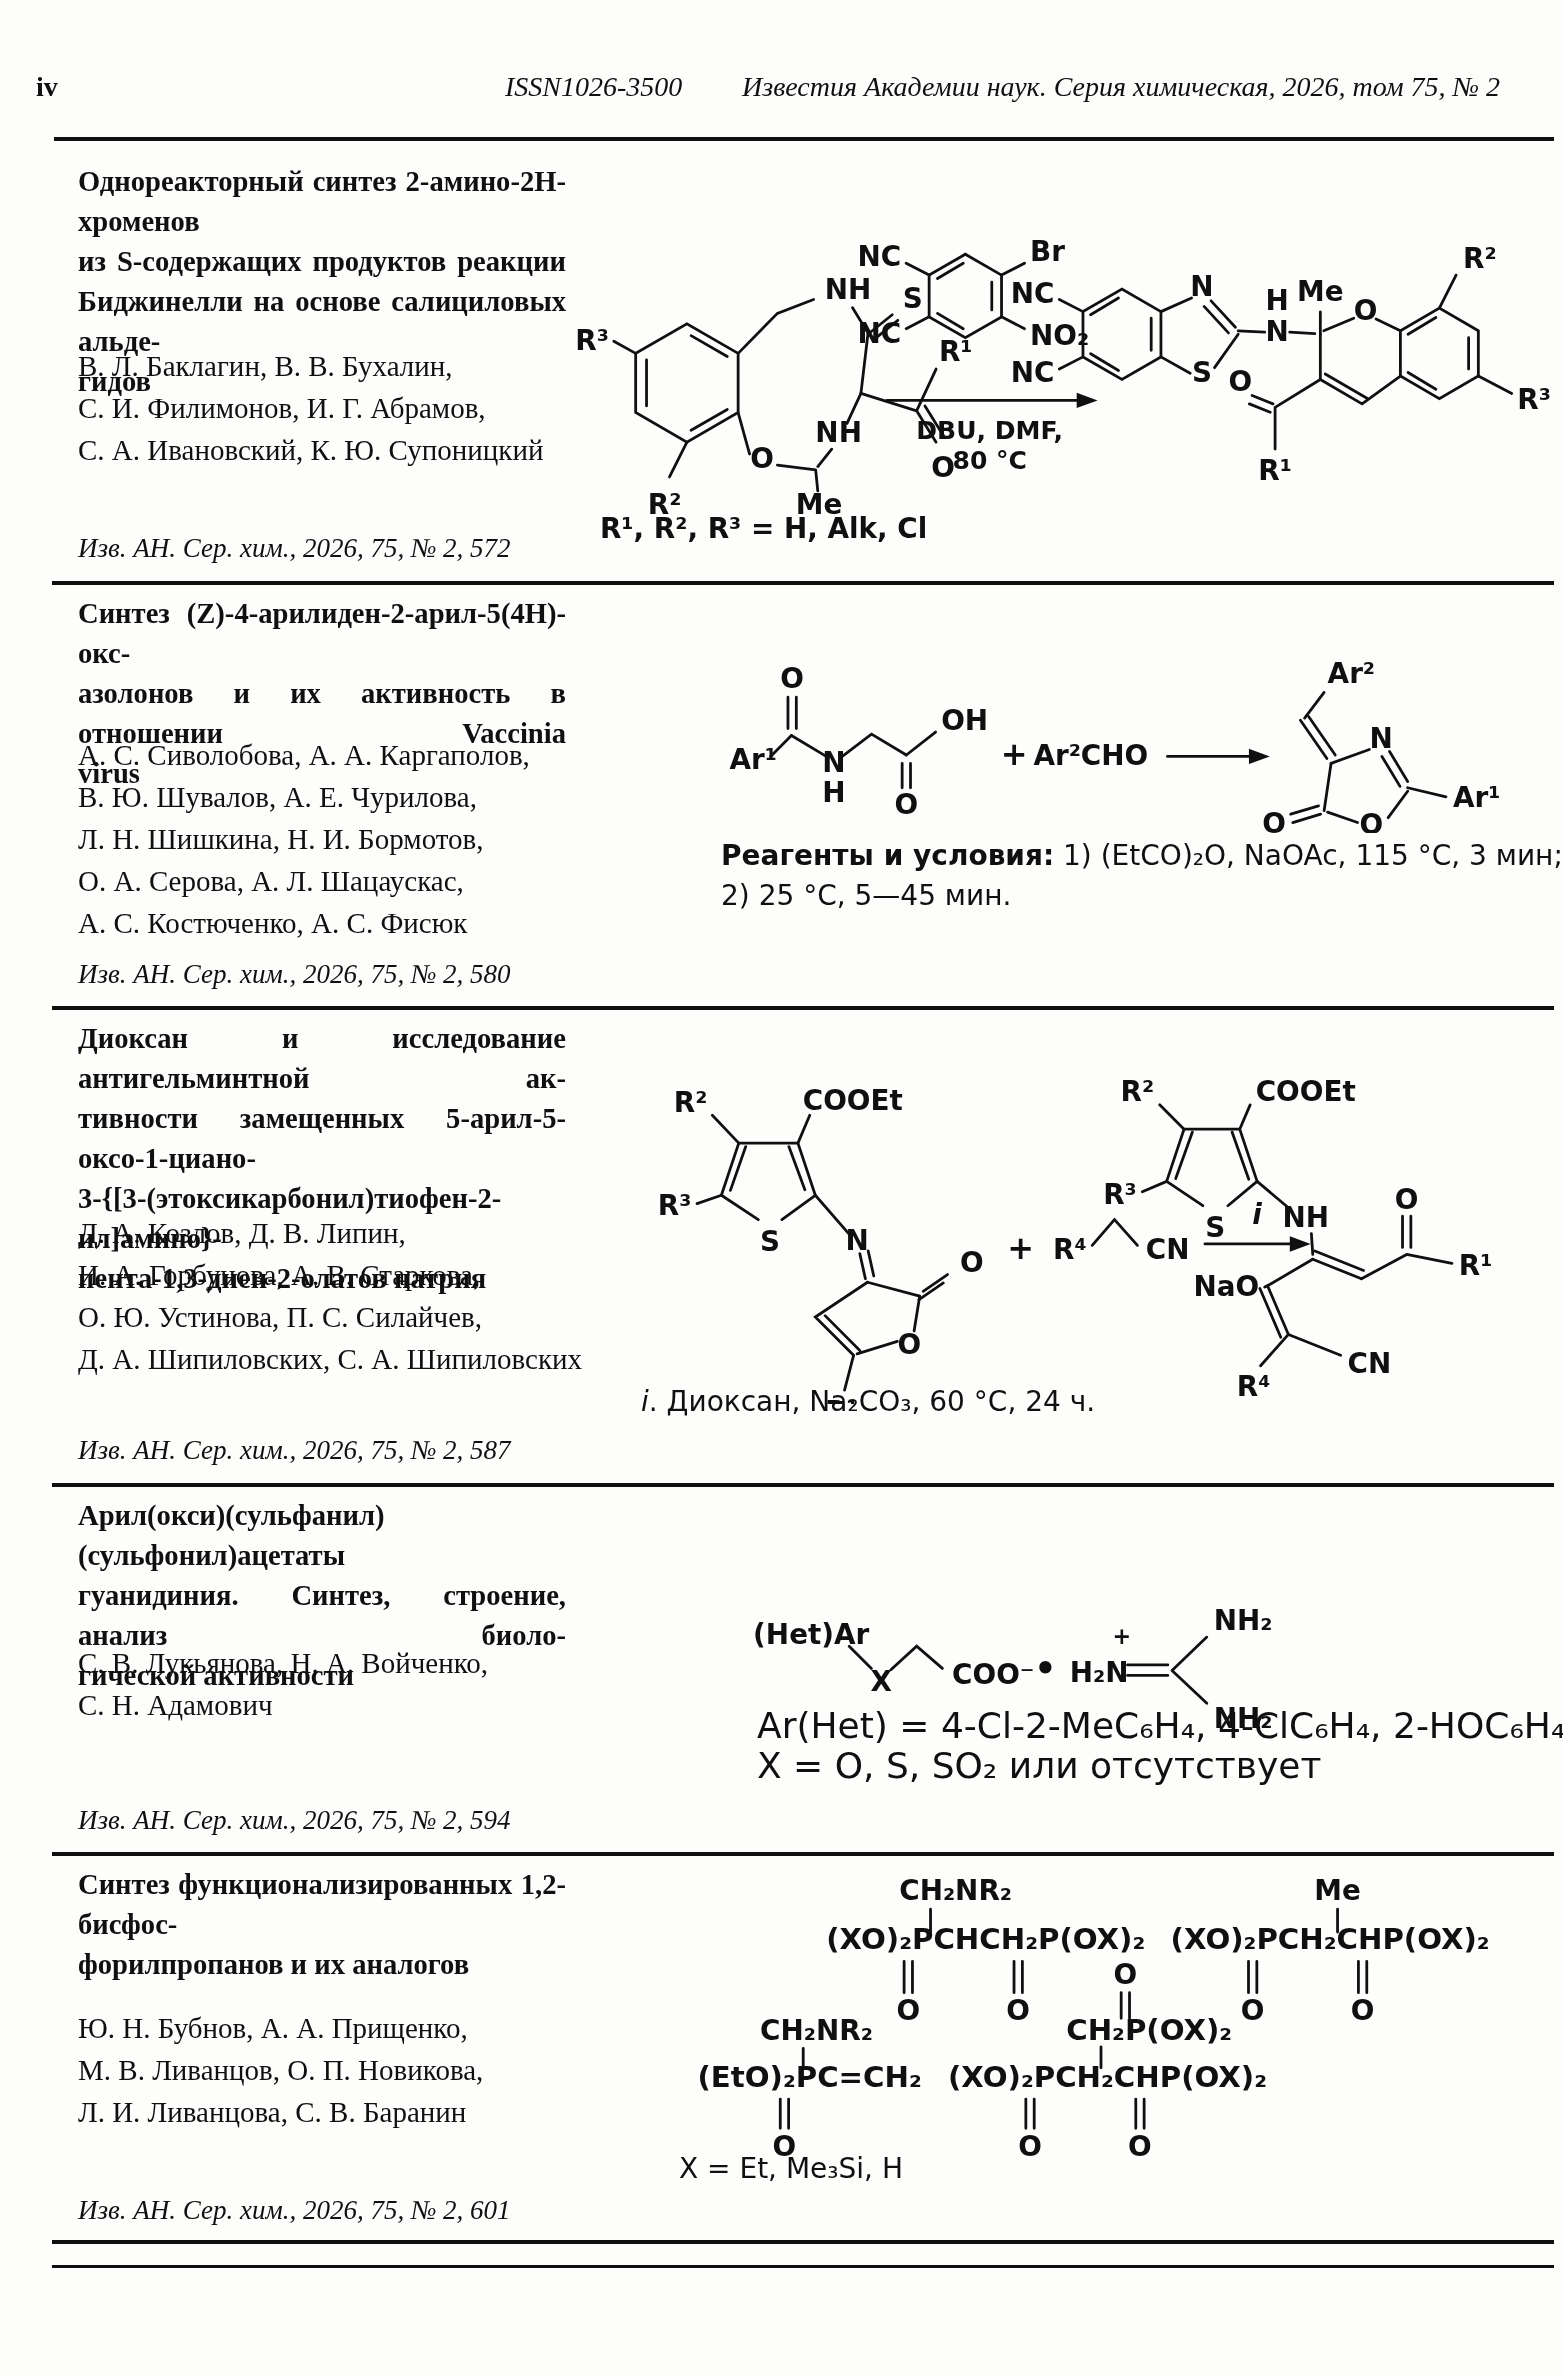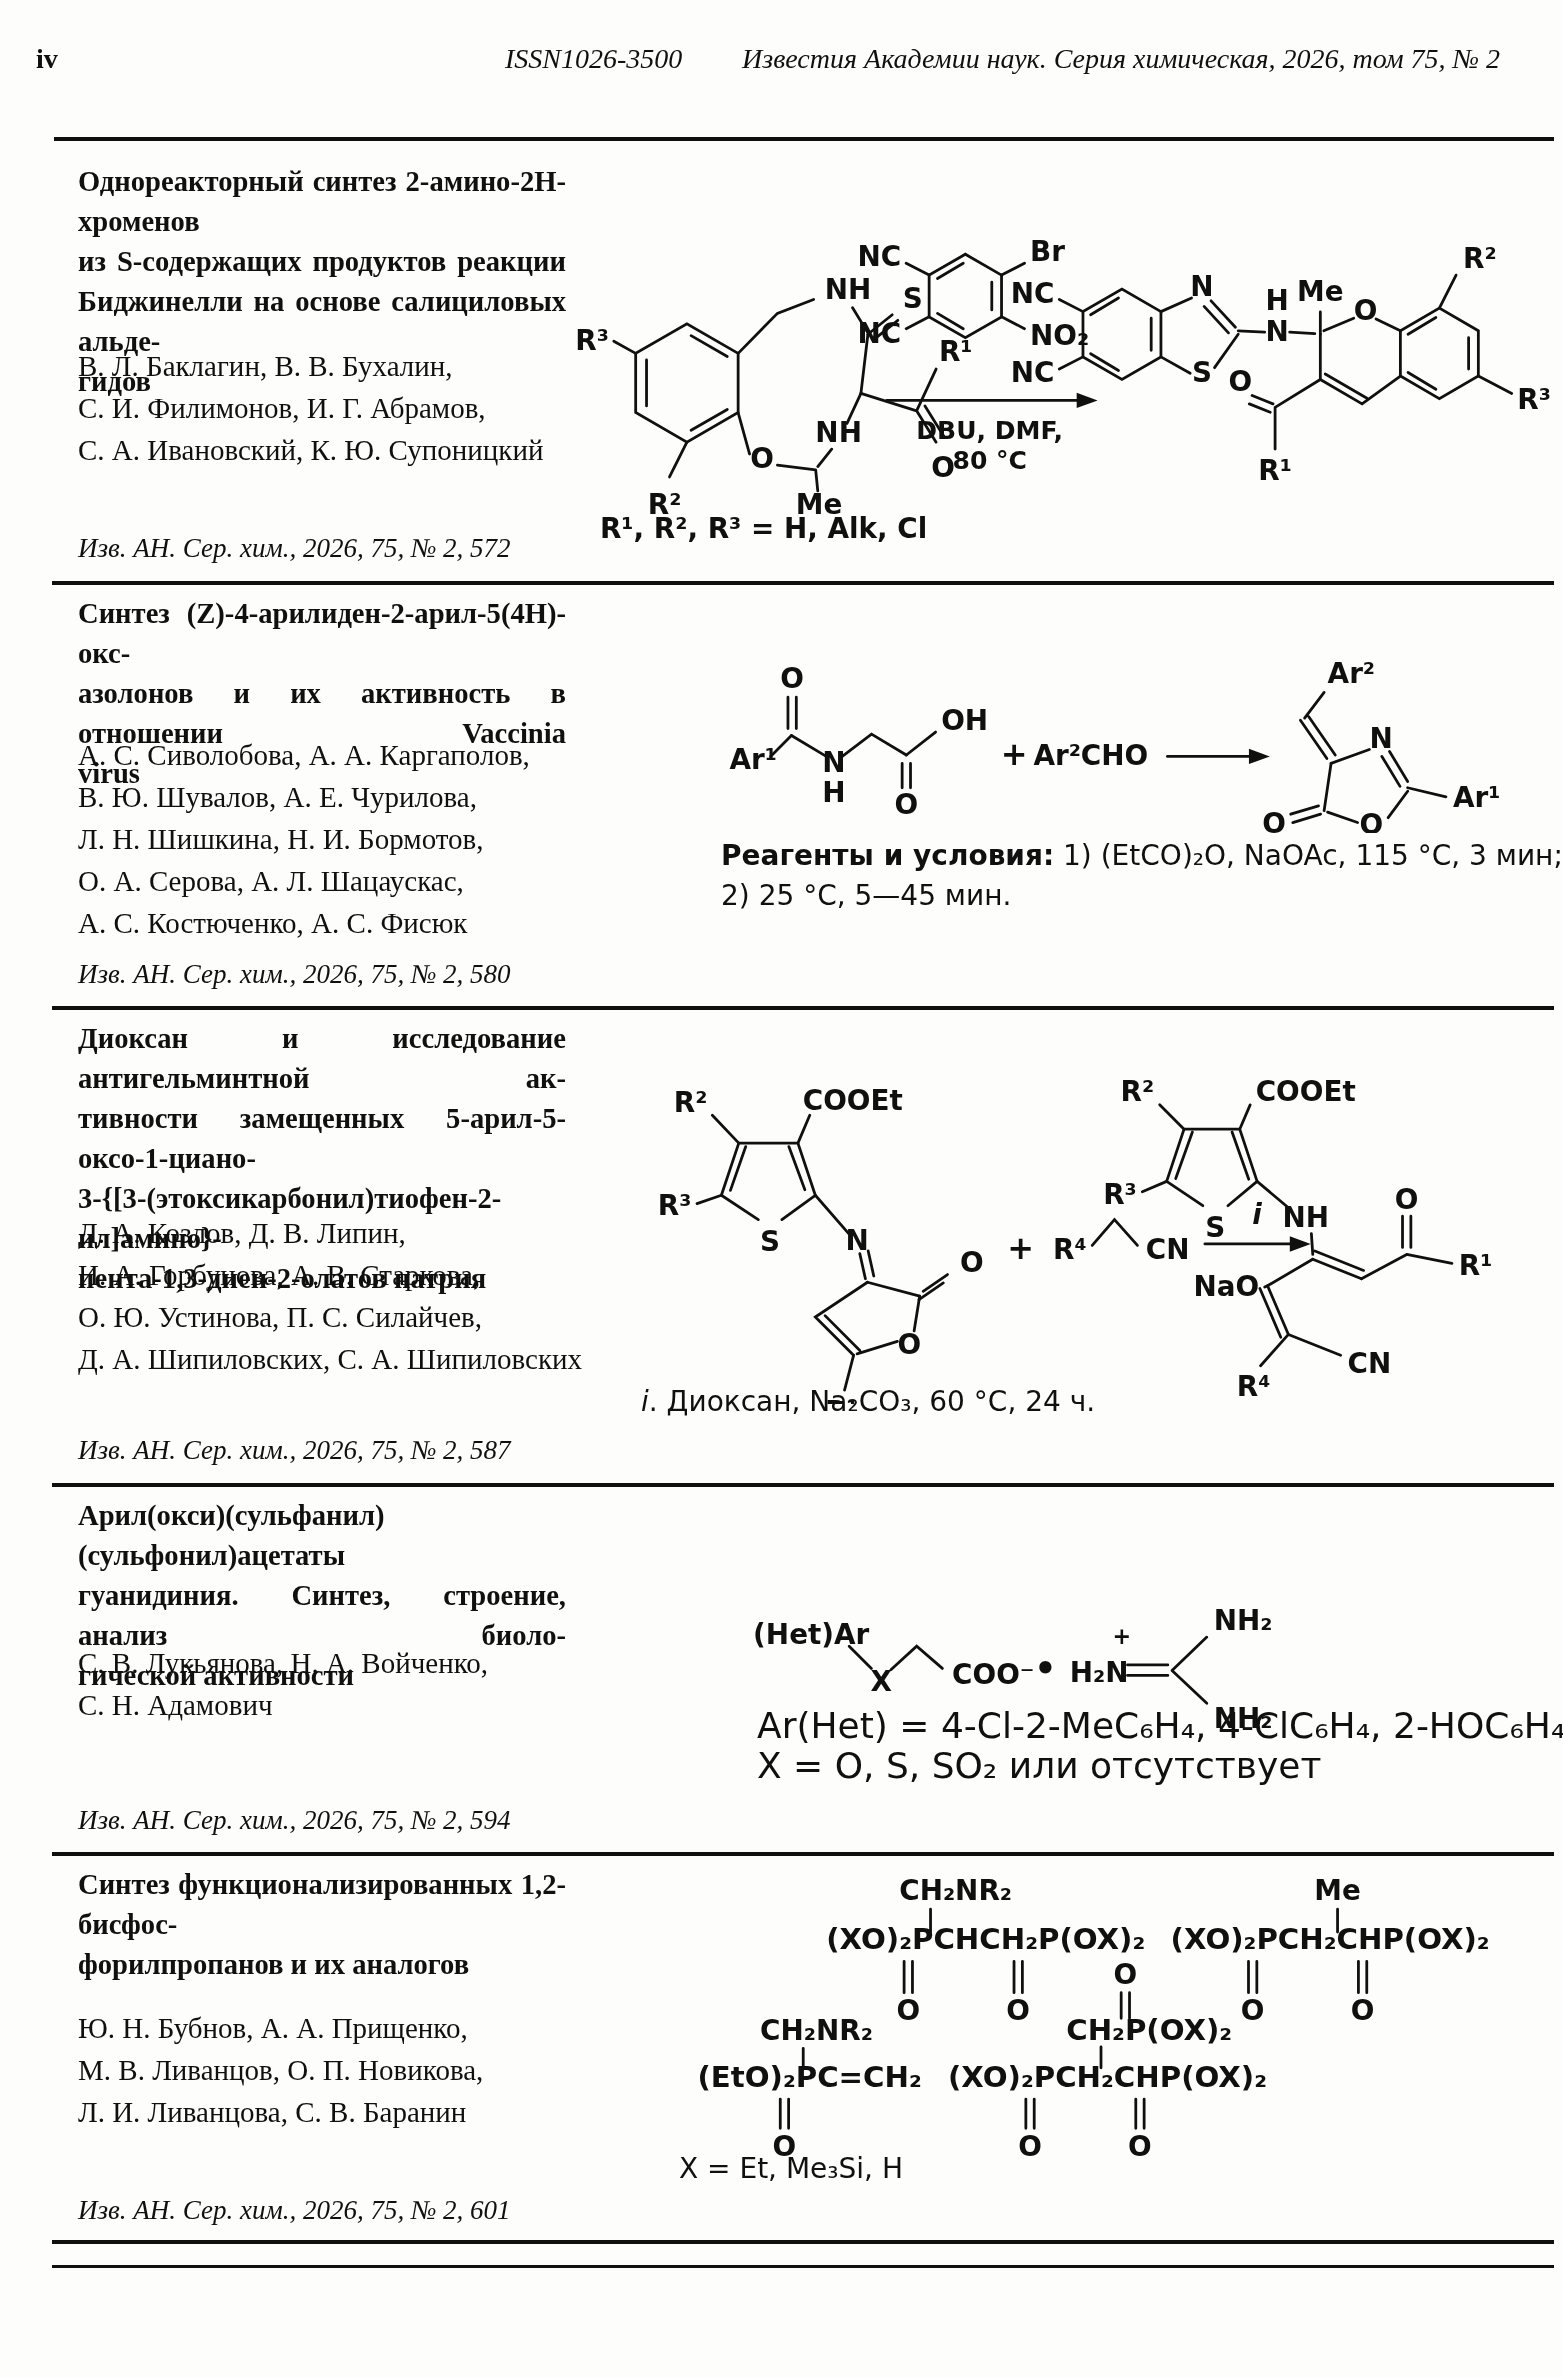--- a/index.html
+++ b/index.html
@@ -1,19 +1,19 @@
 <!DOCTYPE html>
 <html style="font-size:11px"><head>
 <meta charset="utf-8">
 <style>
   html,body{margin:0;padding:0;}
   body{width:1564px;height:2377px;position:relative;background:#fdfdfc;color:#101010;
        font-family:"Liberation Serif","DejaVu Serif",serif;}
   .abs{position:absolute;}
-  .hdr{font-style:italic;font-size:28px;white-space:nowrap;}
+  .hdr{font-style:italic;font-size:28px;white-space:nowrap;margin-top:28px;}
   .rule{position:absolute;background:#101010;}
   .title{width:488px;font-weight:bold;font-size:28.6px;line-height:40px;}
   .title div{text-align:justify;text-align-last:justify;}
   .title div:last-child{text-align-last:left;font-family:Liberation Serif, serif;}
   .authors{font-size:29px;line-height:42px;white-space:nowrap;}
   .cite{font-style:italic;font-size:27px;white-space:nowrap;}
   .schemetext{font-family:"DejaVu Sans","Liberation Sans",sans-serif;font-size:26.5px;white-space:nowrap;}
   .b{font-weight:bold;}
   svg text{font-family:"DejaVu Sans","Liberation Sans",sans-serif;font-weight:bold;fill:#101010;}
   svg .bond{stroke:#101010;stroke-width:4;fill:none;stroke-linecap:round;}

